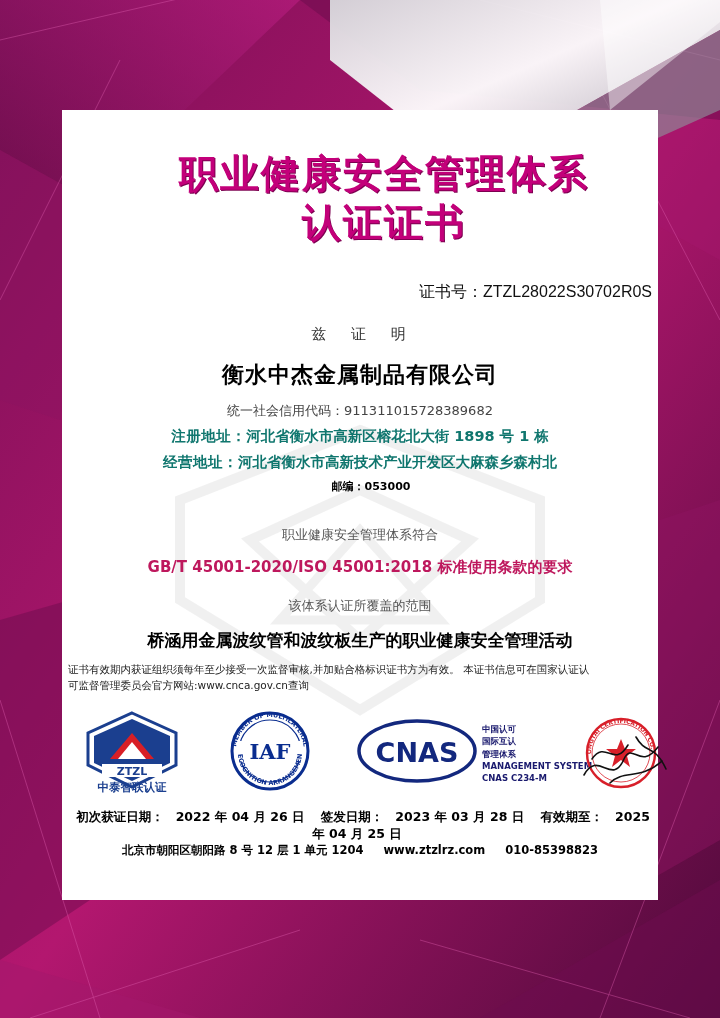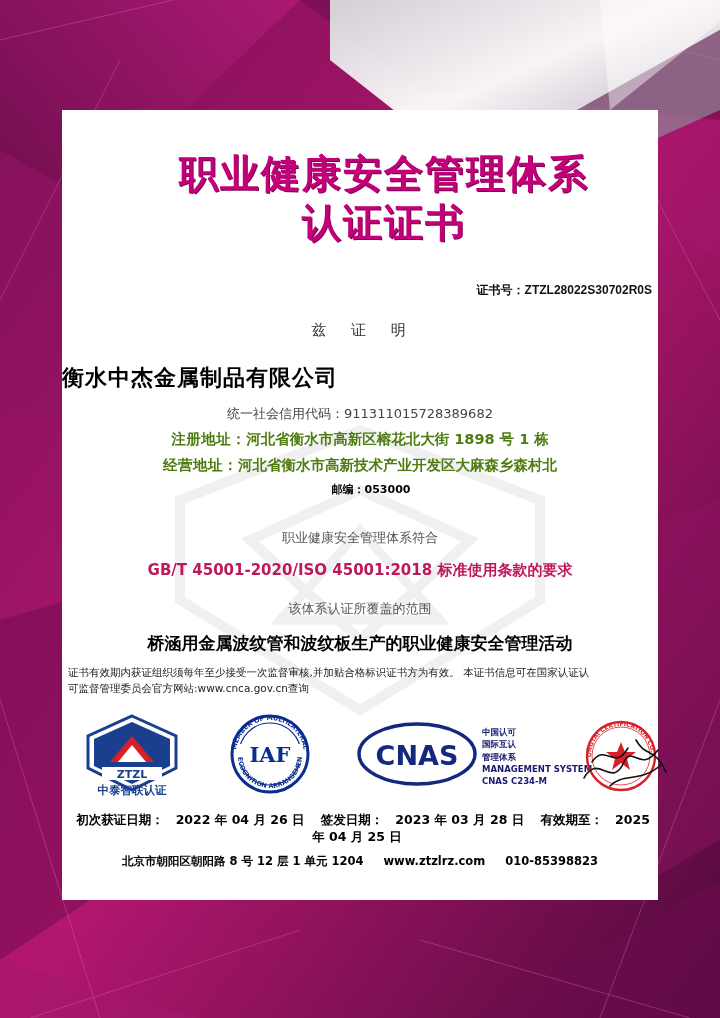--- a/index.html
+++ b/index.html
@@ -62,61 +62,61 @@
     margin-top: 40px;
     text-shadow: 1px 1px 0 #7c0050;
     padding-left: 48px;
   }
   .title .line2 {
     display: block;
   }
 
   .cert-no {
     text-align: right;
-    font-size: 12px;
-    font-weight: bold;
+    font-size: 16px;
+    font-weight: normal;
     color: #111;
     margin-top: 34px;
     padding-right: 6px;
     font-family: "Liberation Sans", sans-serif;
   }
 
   .hereby {
     text-align: center;
     font-size: 15px;
     color: #333;
     letter-spacing: 10px;
     margin-top: 22px;
     font-family: "DejaVu Sans", sans-serif;
     padding-left: 7px;
   }
 
   .company {
-    text-align: left;
+    text-align: center;
     font-size: 22px;
     font-weight: bold;
     color: #000;
-    margin-top: 23px;
+    margin-top: 16px;
     letter-spacing: 1px;
     font-family: "DejaVu Sans", sans-serif;
   }
 
   .credit-code {
     text-align: center;
     font-size: 13px;
     color: #444;
     margin-top: 12px;
     font-family: "DejaVu Sans", sans-serif;
   }
 
   .addr-row {
     text-align: center;
     font-size: 14.5px;
     font-weight: bold;
-    color: #4d7c0f;
+    color: #0f766e;
     margin-top: 7px;
     font-family: "DejaVu Sans", sans-serif;
   }
   .addr-row .lbl { letter-spacing: 0.5px; }
 
   .zip {
     text-align: center;
     font-size: 11px;
     font-weight: bold;
     color: #000;
@@ -220,21 +220,21 @@
   .dates {
     margin-top: 8px;
     text-align: center;
     font-size: 12.5px;
     font-weight: bold;
     color: #000;
     font-family: "DejaVu Sans", sans-serif;
   }
   .dates span { margin: 0 6px; }
   .addr-footer {
-    margin-top: 8px;
+    margin-top: 0;
     text-align: center;
     font-size: 11.5px;
     font-weight: bold;
     color: #000;
     font-family: "DejaVu Sans", sans-serif;
   }
   .addr-footer span { margin: 0 8px; }
 </style>
 </head>
 <body>

